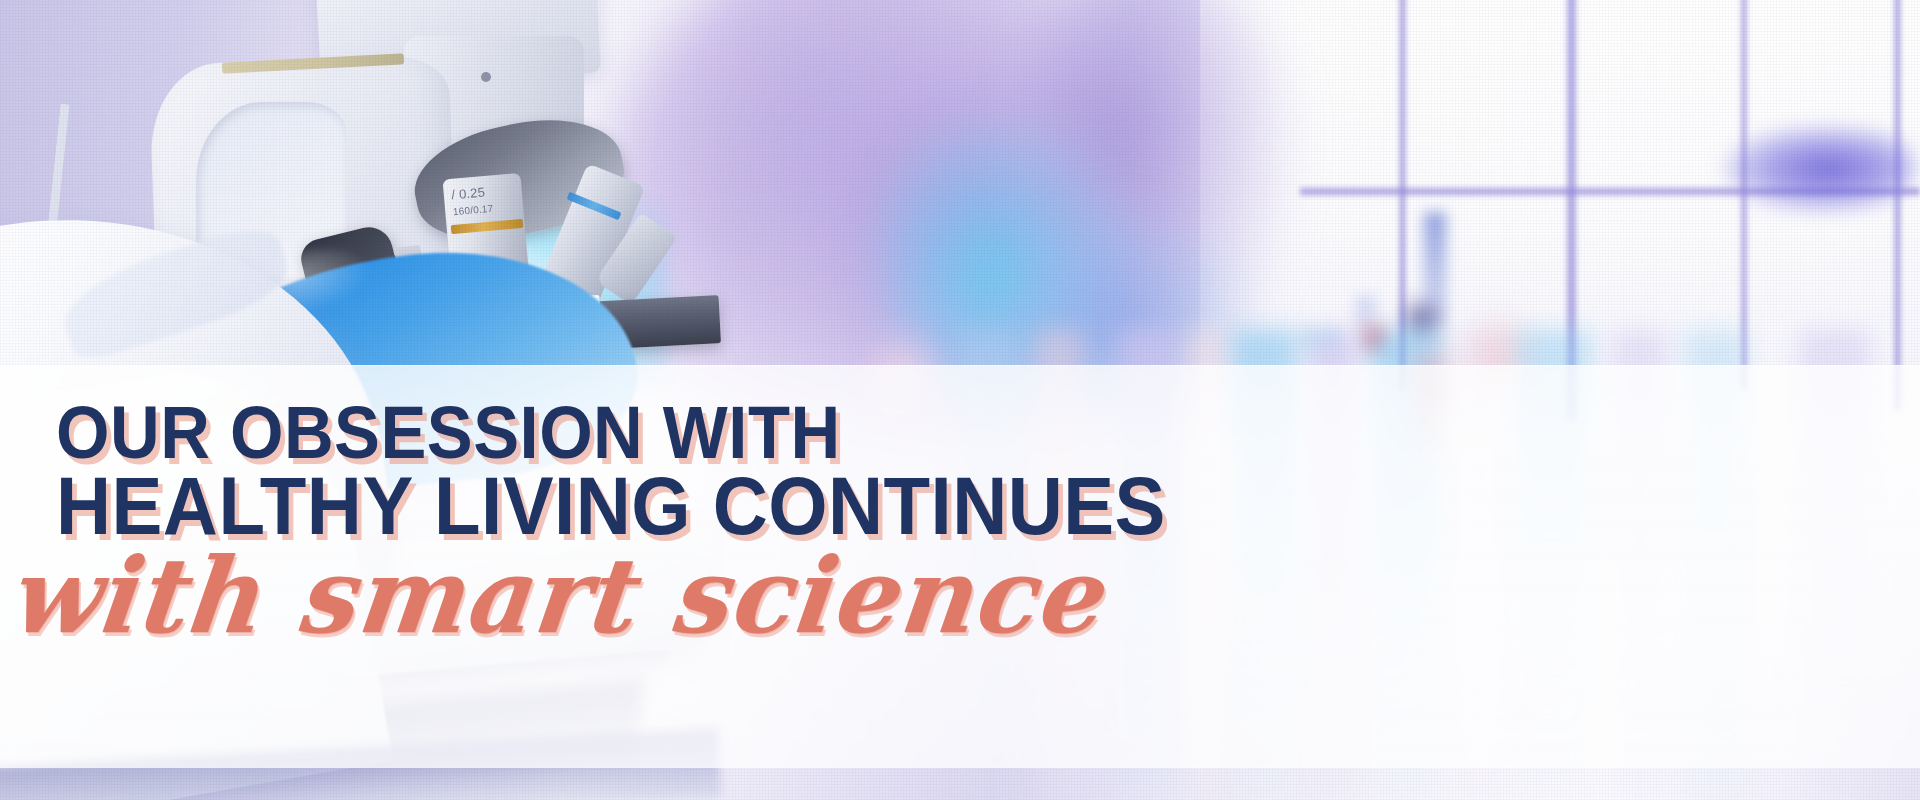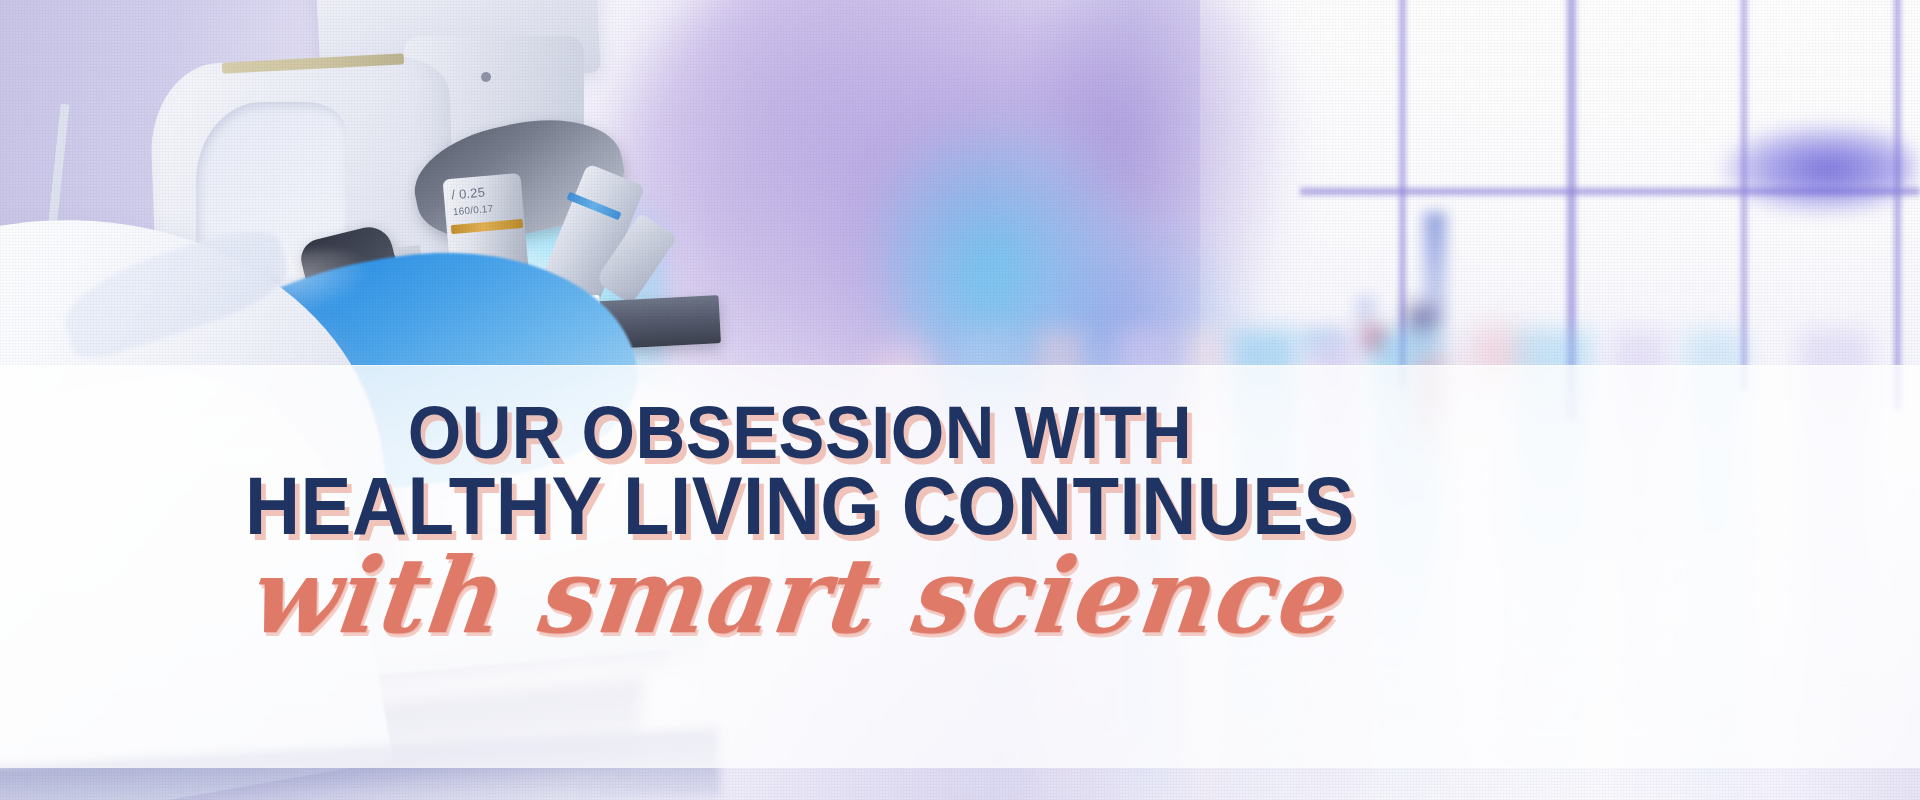--- a/index.html
+++ b/index.html
@@ -547,21 +547,20 @@
     left: 0; top: 365px;
     width: 1920px; height: 1px;
     background: rgba(255,255,255,0.55);
   }
 
   
   .text-block {
     position: absolute;
     left: 0; top: 400px;
     width: 1600px;
-    text-align: center;
     z-index: 6;
   }
 
   .headline {
     font-family: "Liberation Sans Narrow", "Liberation Sans", sans-serif;
     font-weight: bold;
     color: #1f3462;
     letter-spacing: 0.5px;
     line-height: 0.90;
     text-shadow: 5px 6px 0 rgba(234,162,146,0.62);

